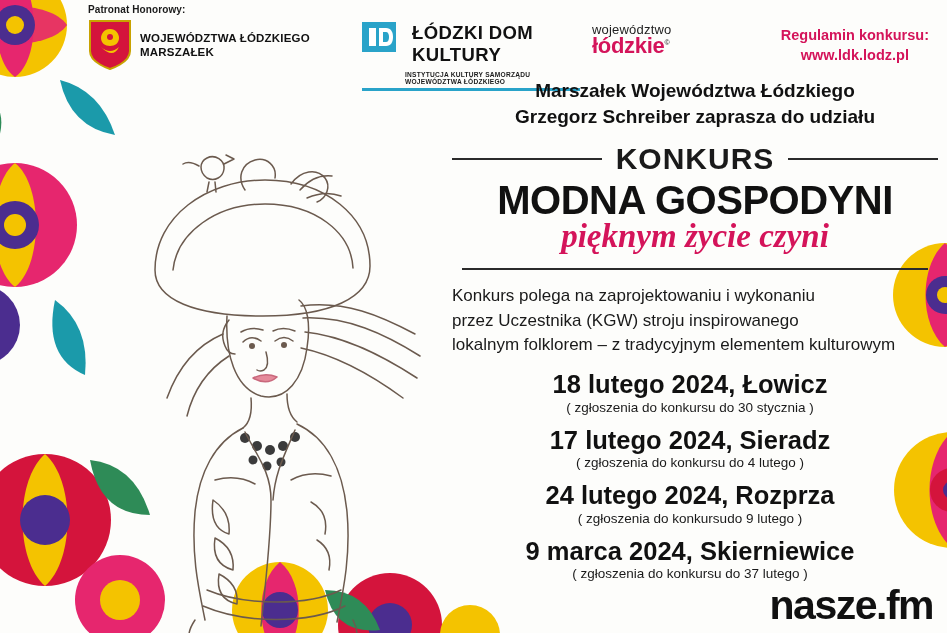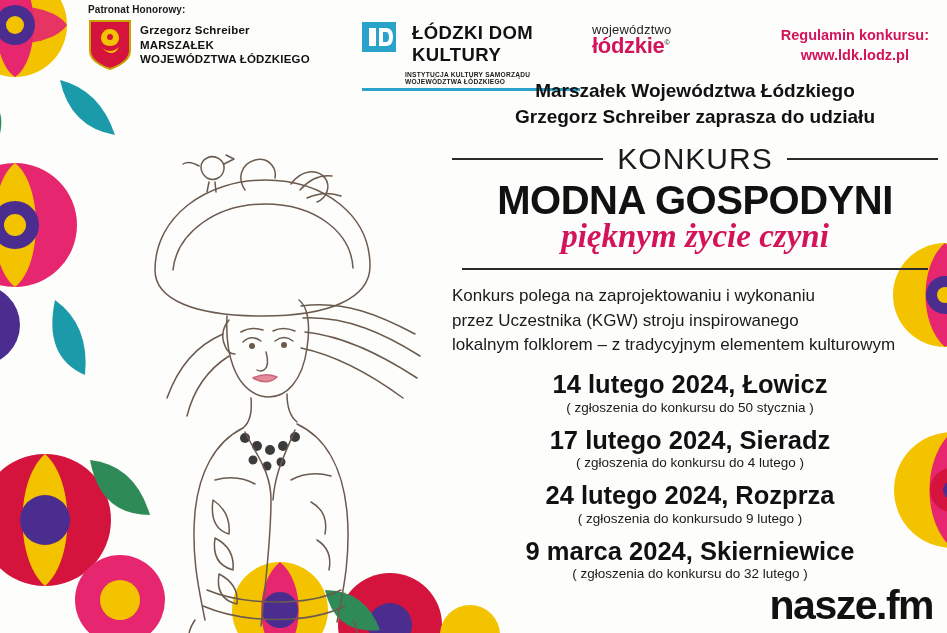--- a/index.html
+++ b/index.html
@@ -71,21 +71,21 @@
     text-align: center; font-size: 19px; font-weight: bold; color: #111;
     line-height: 1.35;
   }
 
   .konkurs-row {
     position: absolute; left: 452px; top: 142px; width: 486px;
     display: flex; align-items: center; gap: 14px;
   }
   .rule { flex: 1 1 auto; height: 2px; background: #2b2b2b; }
   .konkurs-word {
-    font-size: 30px; letter-spacing: 1px; color: #1a1a1a; font-weight: normal;
+    font-size: 30px; letter-spacing: 1px; color: #1a1a1a; font-weight: bold;
   }
 
   .title-main {
     position: absolute; left: 450px; top: 178px; width: 490px;
     text-align: center; font-size: 40px; font-weight: bold; color: #111;
     letter-spacing: -.5px;
   }
   .title-script {
     position: absolute; left: 450px; top: 218px; width: 490px;
     text-align: center; font-size: 33px; color: #d4145a;
@@ -256,23 +256,22 @@
   <div class="patron-block">
     <div class="patron-title">Patronat Honorowy:</div>
     <div class="patron-row">
       <svg class="crest" viewBox="0 0 44 52">
         <path d="M2 2 H42 V32 C42 44 22 50 22 50 C22 50 2 44 2 32 Z" fill="#d4143c" stroke="#c8a200" stroke-width="2"></path>
         <path d="M22 10 c-6 0 -9 5 -9 9 c0 5 4 8 9 8 c5 0 9 -3 9 -8 c0 -4 -3 -9 -9 -9 Z" fill="#f4c300"></path>
         <path d="M13 28 q9 8 18 0 q-6 12 -18 0 Z" fill="#f4c300"></path>
         <circle cx="22" cy="18" r="3" fill="#d4143c"></circle>
       </svg>
       <div class="patron-lines">
-        <div>Grzegorz Schreiber</div>
+        <div>WOJEWÓDZTWA ŁÓDZKIEGO</div>
         <div>MARSZAŁEK</div>
-        <div>WOJEWÓDZTWA ŁÓDZKIEGO</div>
       </div>
     </div>
   </div>
 
   <div class="ldk-logo">
     <div class="ldk-top">
       <svg class="ldk-mark" viewBox="0 0 34 30">
         <rect x="0" y="0" width="34" height="30" fill="#29a3c9"></rect>
         <path d="M7 6 H14 V24 H7 Z" fill="#ffffff"></path>
         <path d="M17 6 H24 C29 6 31 10 31 15 C31 20 29 24 24 24 H17 Z" fill="#ffffff"></path>
@@ -312,32 +311,32 @@
   <div class="rule-bottom"></div>
 
   <div class="desc">
     <div>Konkurs polega na zaprojektowaniu i wykonaniu</div>
     <div>przez Uczestnika (KGW) stroju inspirowanego</div>
     <div>lokalnym folklorem – z tradycyjnym elementem kulturowym</div>
   </div>
 
   <div class="dates">
     <div class="date-item">
-      <div class="date-main">14 lutego 2024, Łowicz</div>
-      <div class="date-sub">( zgłoszenia do konkursu do 50 stycznia )</div>
+      <div class="date-main">18 lutego 2024, Łowicz</div>
+      <div class="date-sub">( zgłoszenia do konkursu do 30 stycznia )</div>
     </div>
     <div class="date-item">
       <div class="date-main">17 lutego 2024, Sieradz</div>
       <div class="date-sub">( zgłoszenia do konkursu do 4 lutego )</div>
     </div>
     <div class="date-item">
       <div class="date-main">24 lutego 2024, Rozprza</div>
       <div class="date-sub">( zgłoszenia do konkursudo 9 lutego )</div>
     </div>
     <div class="date-item">
       <div class="date-main">9 marca 2024, Skierniewice</div>
-      <div class="date-sub">( zgłoszenia do konkursu do 32 lutego )</div>
+      <div class="date-sub">( zgłoszenia do konkursu do 37 lutego )</div>
     </div>
   </div>
 
   <div class="watermark">nasze.fm</div>
 
 </div>
 
 </body></html>

